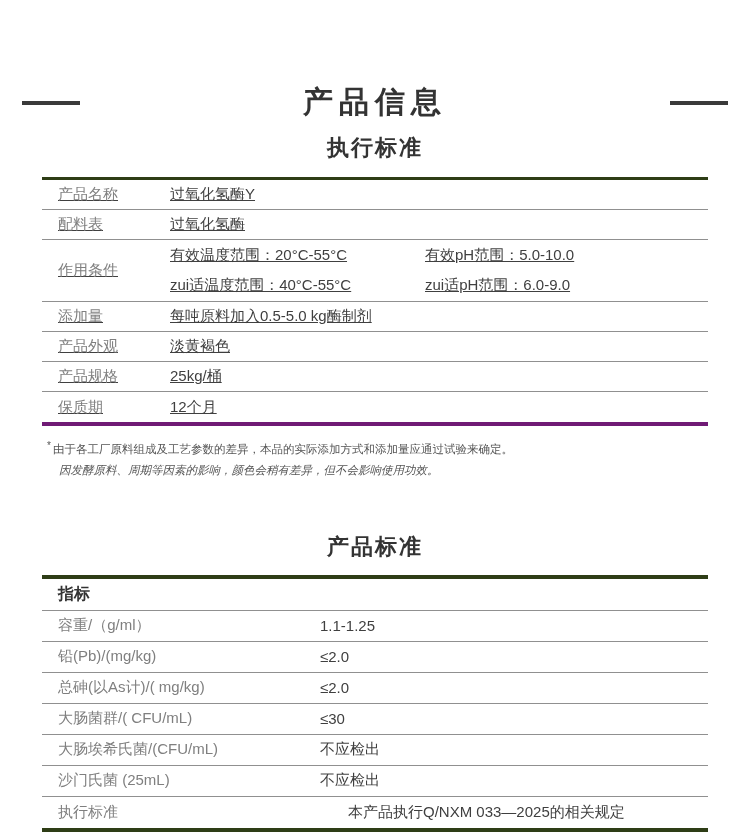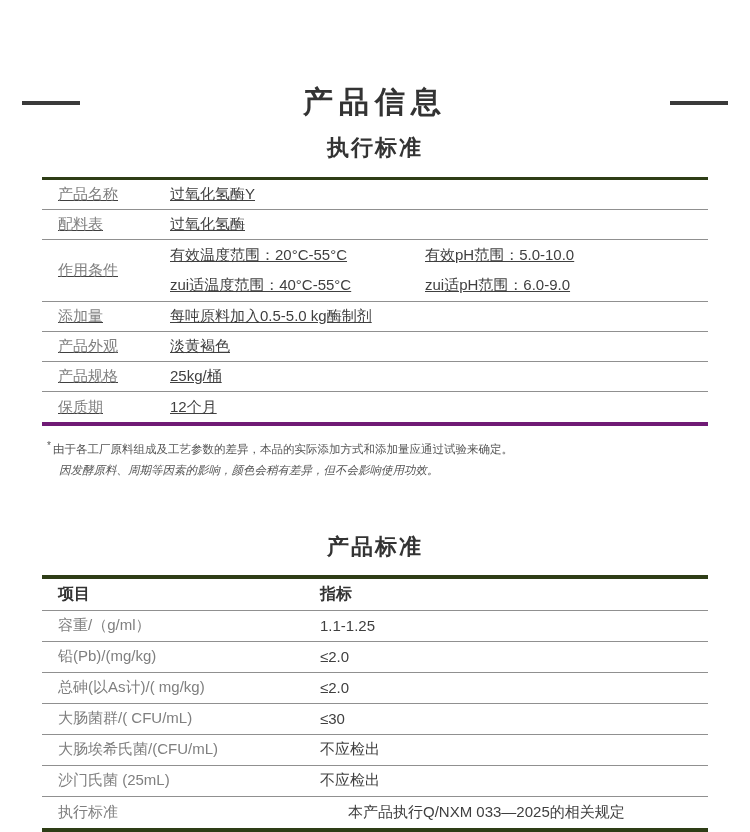--- a/index.html
+++ b/index.html
@@ -140,21 +140,20 @@
 <div class="footnote">
   <div class="fn-line1"><span class="fn-marker">*</span><span>由于各工厂原料组成及工艺参数的差异，本品的实际添加方式和添加量应通过试验来确定。</span></div>
   <div class="fn-line2"><span>因发酵原料、周期等因素的影响，颜色会稍有差异，但不会影响使用功效。</span></div>
 </div>
 
 <div class="section-title standards">产品标准</div>
 
 <div class="std-table">
 
   <div class="std-row std-header">
-    <span class="std-item">项目</span>
     <span class="std-value">指标</span>
   </div>
 
   <div class="std-row">
     <span class="std-item">容重/（g/ml）</span>
     <span class="std-value">1.1-1.25</span>
   </div>
 
   <div class="std-row">
     <span class="std-item">铅(Pb)/(mg/kg)</span>

